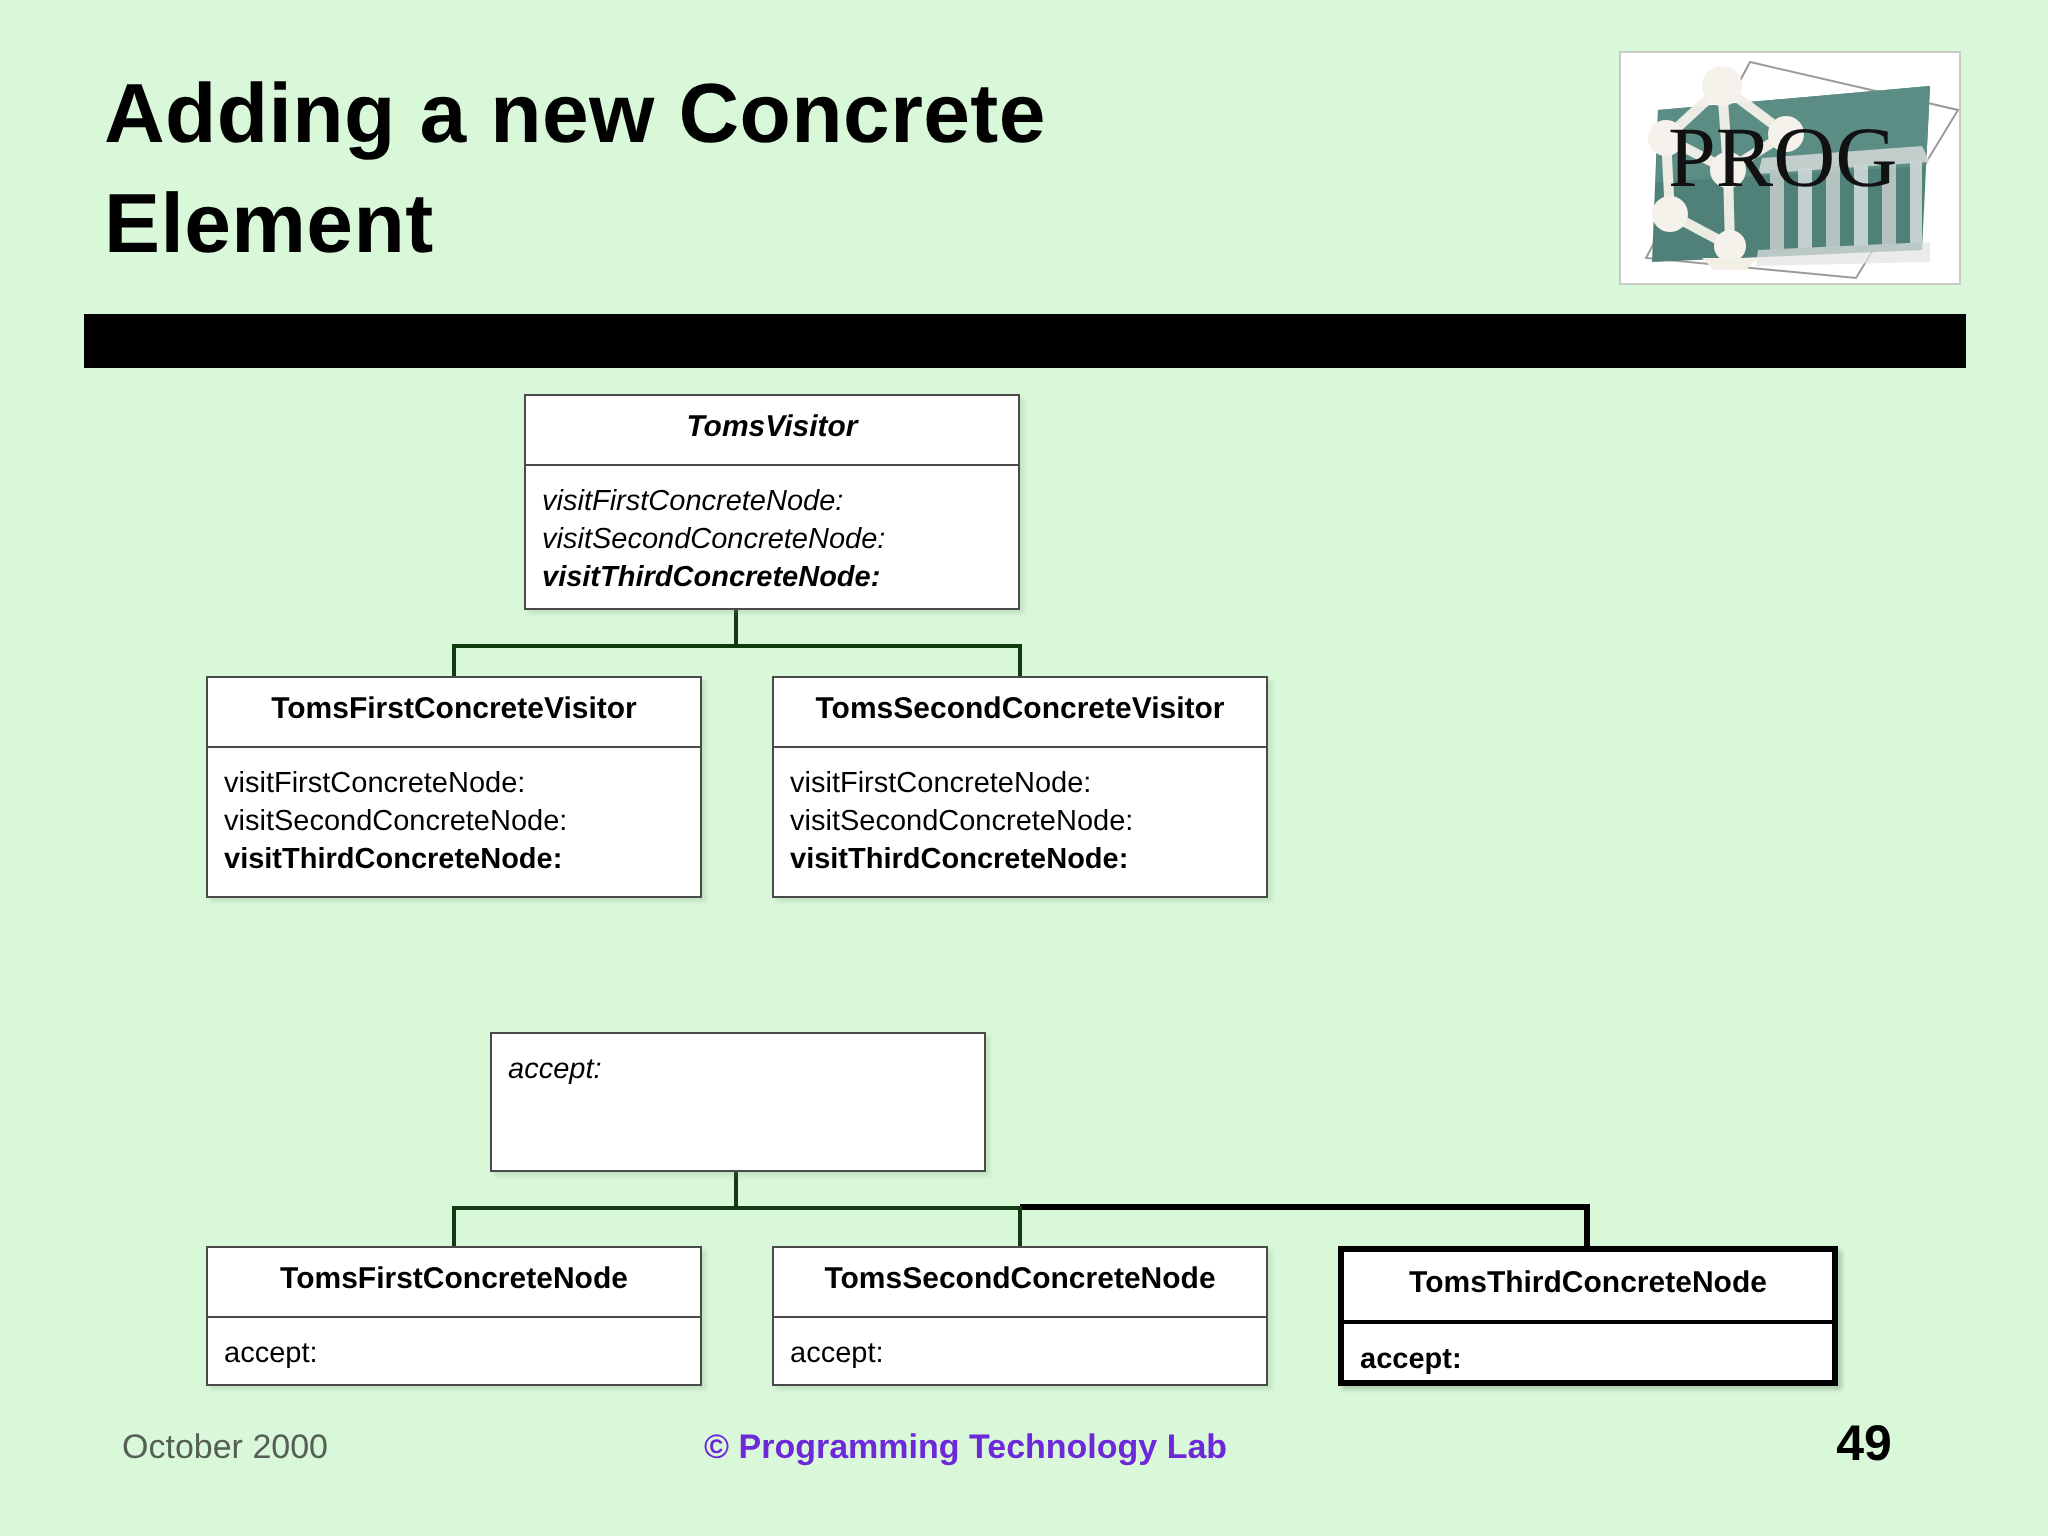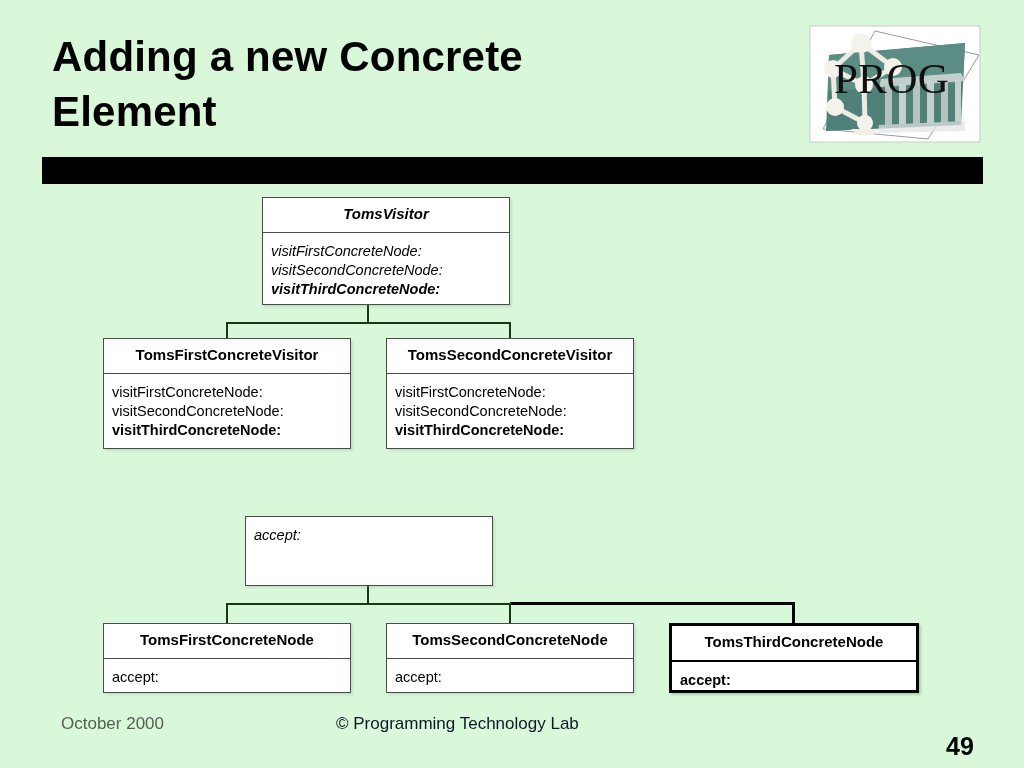--- a/index.html
+++ b/index.html
@@ -109,35 +109,35 @@
   
   #footer-date {
     position: absolute;
     left: 61px;
     top: 714px;
     font-size: 17px;
     color: #555f55;
   }
   #footer-center {
     position: absolute;
-    left: 336px;
+    left: 352px;
     top: 714px;
     font-size: 17px;
-    color: #0f172a;
+    color: #6d28d9;
+    font-weight: bold;
   }
   #footer-page {
     position: absolute;
-    left: 946px;
+    left: 912px;
     top: 708px;
     width: 40px;
-    text-align: left;
+    text-align: center;
     font-size: 25px;
     font-weight: bold;
     color: #000;
-    margin-top: 24px;
   }
 </style>
 </head>
 <body>
 
 <div class="slide">
 
   <div id="slide-title">Adding a new Concrete
 Element</div>
 

